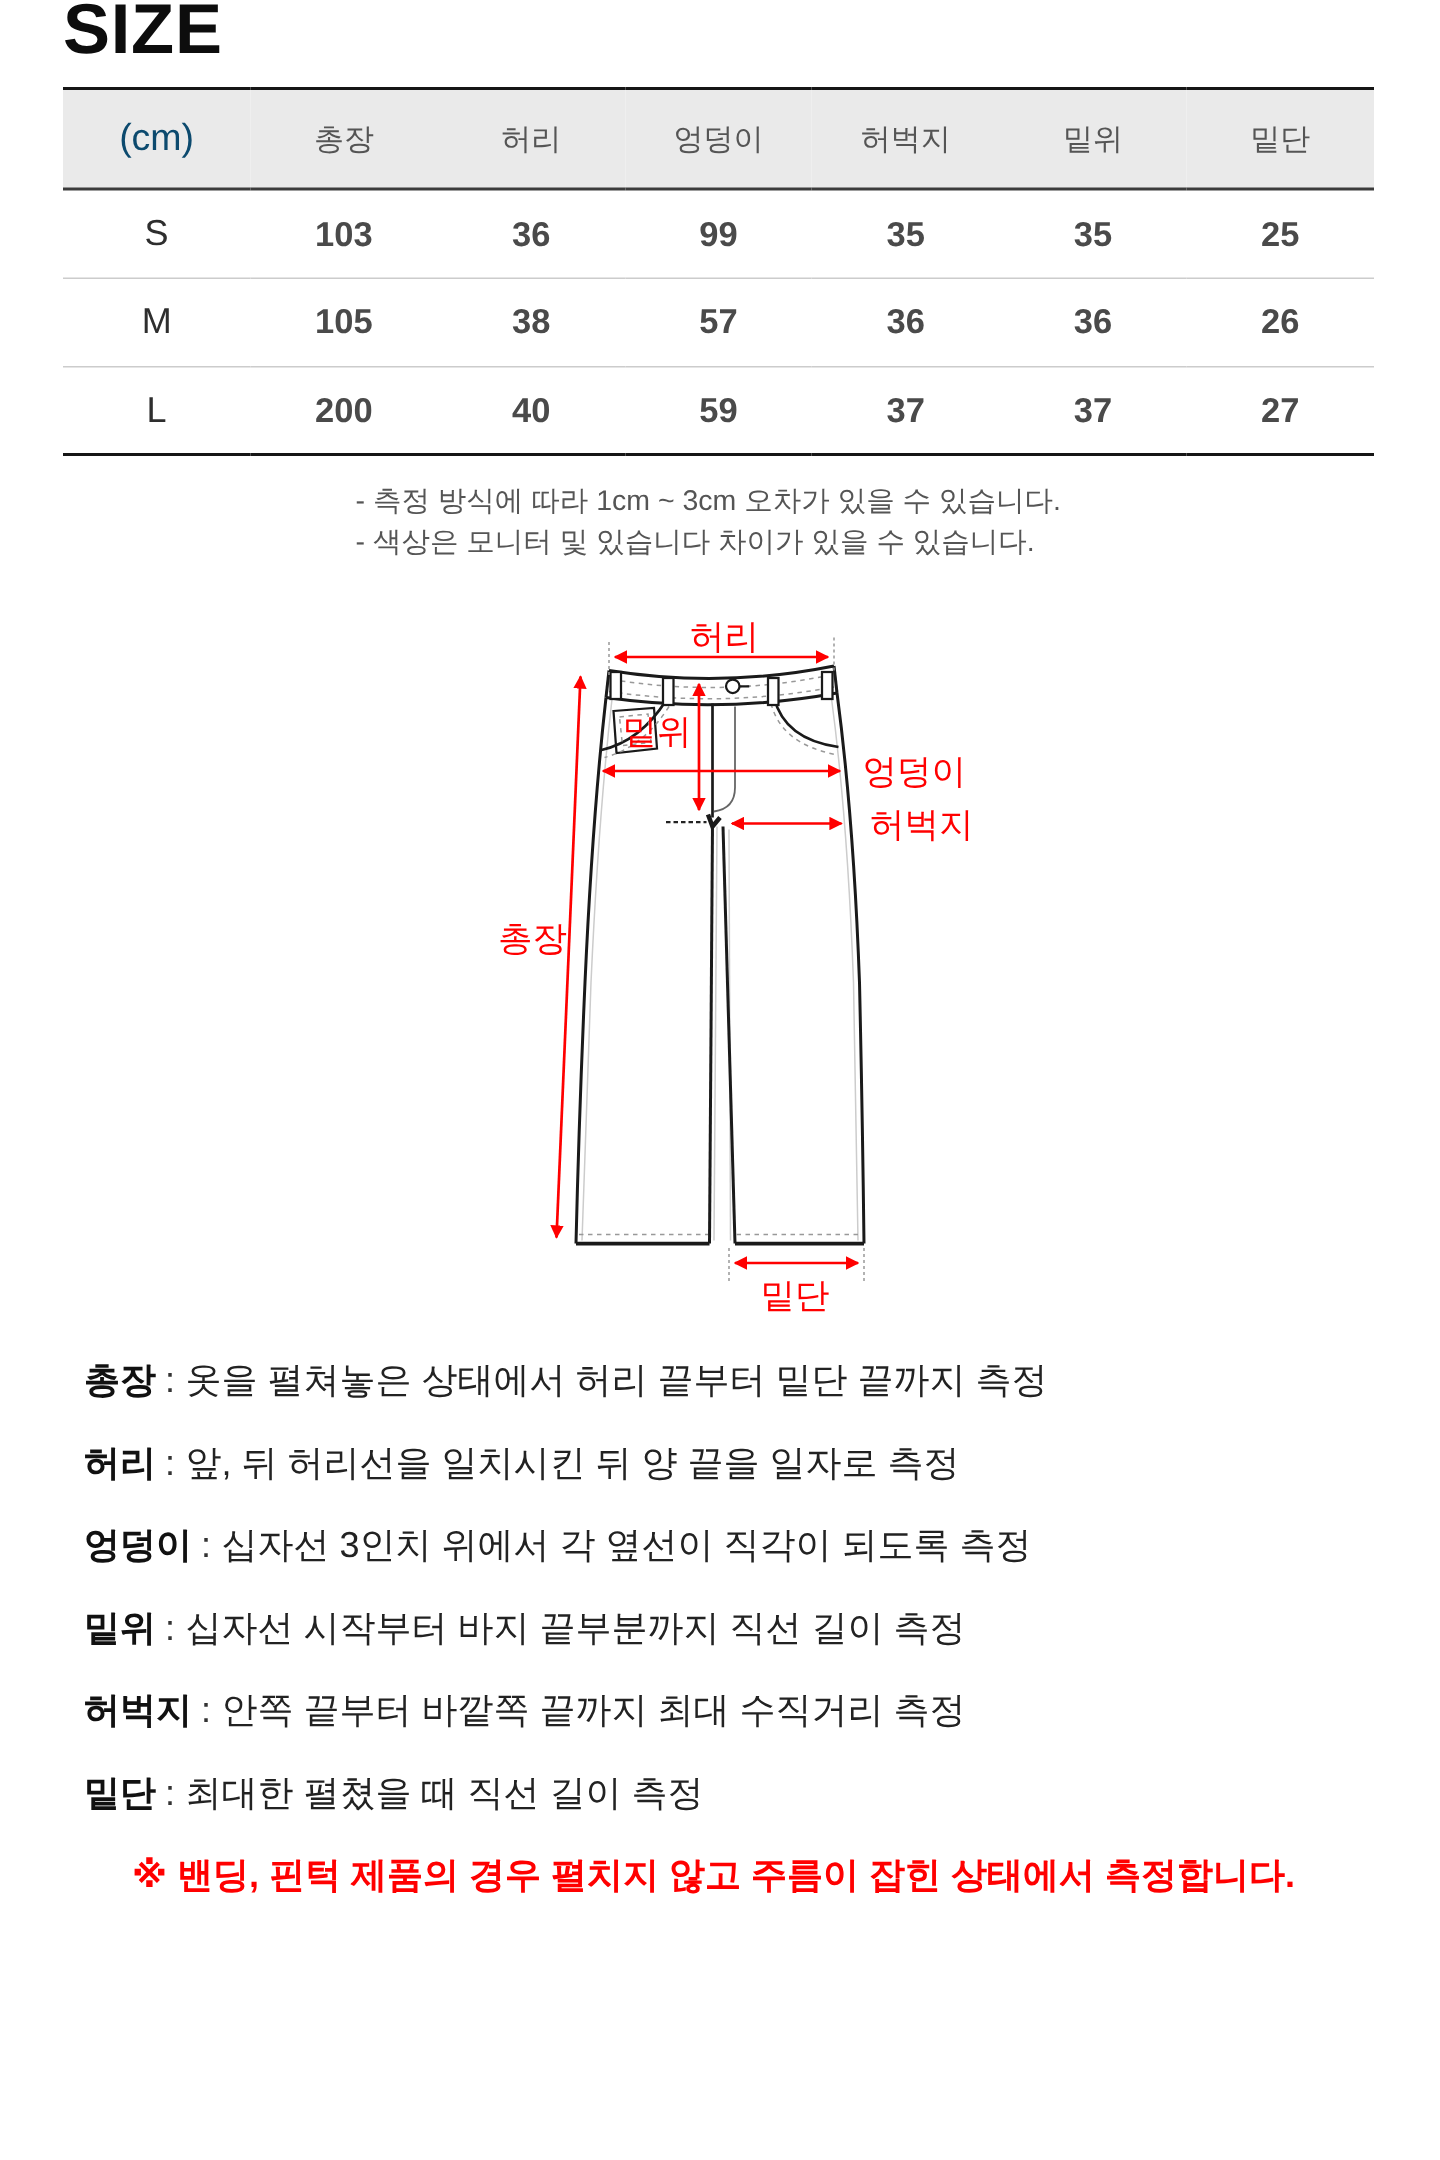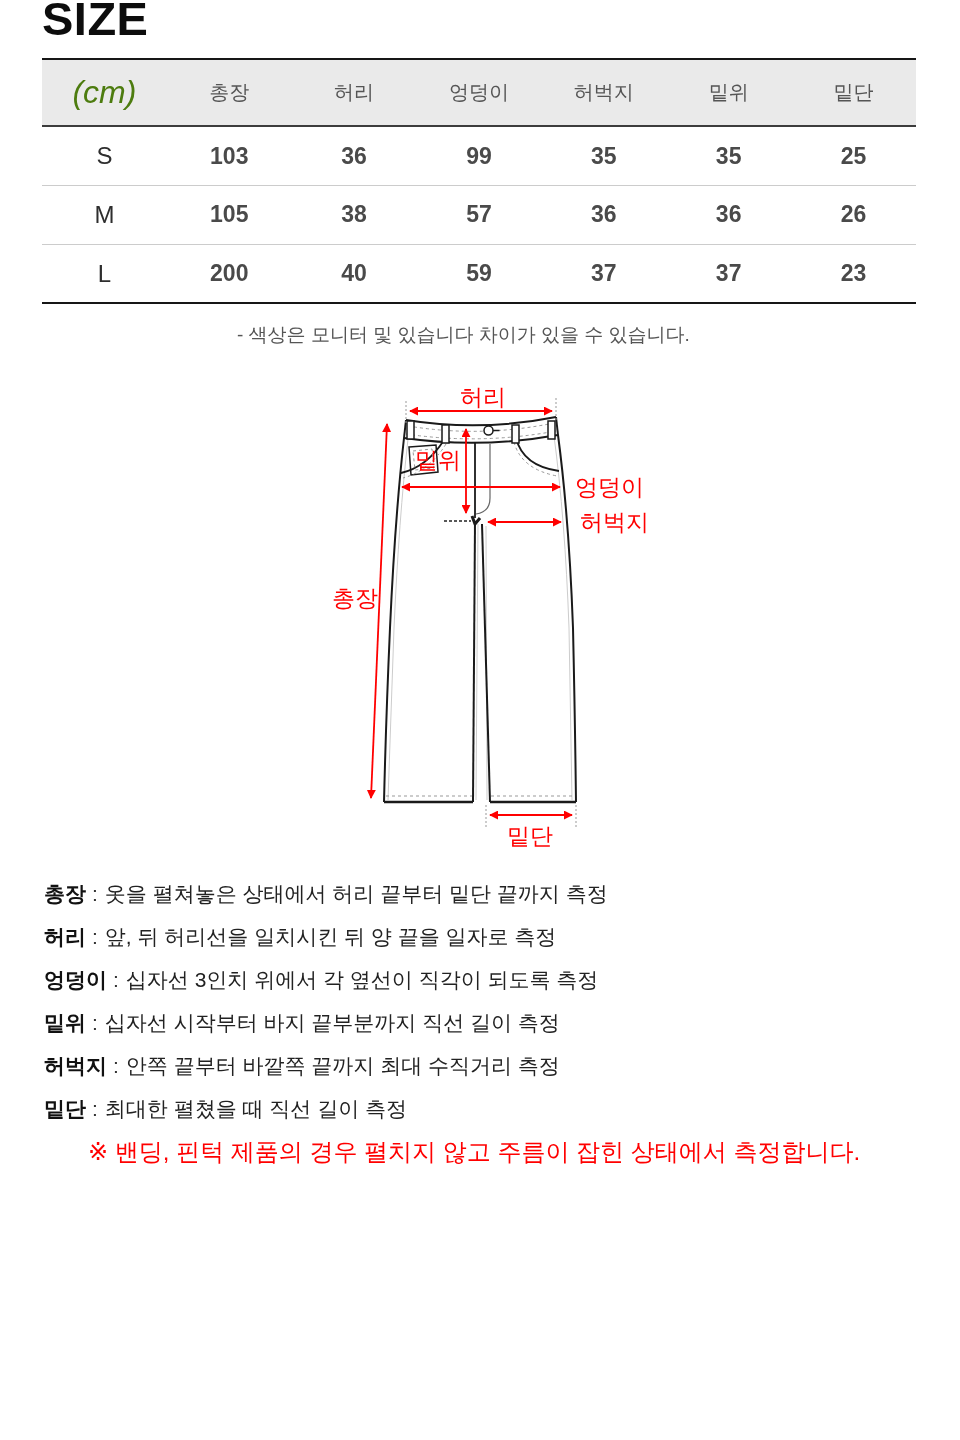--- a/index.html
+++ b/index.html
@@ -34,21 +34,21 @@
     border-bottom: 2px solid #161616;
   }
   .size-table thead th {
     background: #eaeaea;
     height: 67px;
     font-weight: 500;
     font-size: 20px;
     color: #555;
     border-bottom: 2px solid #3c3c3c;
   }
-  .size-table thead th.unit { font-size: 32px; color: #4d7c0f; font-style: italic; }
+  .size-table thead th.unit { font-size: 25px; color: #0c4a6e; }
   .size-table tbody td {
     height: 59px;
     font-size: 23px;
     font-weight: 700;
     color: #4a4a4a;
     border-bottom: 1px solid #cccccc;
   }
   .size-table tbody tr:last-child td { border-bottom: none; }
   .size-table tbody td.size-cell { font-size: 24px; font-weight: 500; color: #2e2e2e; }
 
@@ -66,32 +66,32 @@
   .diagram svg { position: absolute; left: 323px; top: 0; }
   .diagram text {
     font-family: "Liberation Sans", "DejaVu Sans", sans-serif;
     font-size: 23px;
     font-weight: 500;
   }
 
   
   .descriptions { margin: 16px 0 0 44px; }
   .desc-line {
-    margin: 0;
-    font-size: 21px;
+    margin: 12px;
+    font-size: 24px;
     line-height: 43px;
     color: #222;
   }
   .desc-term { font-weight: 700; color: #111; }
   .desc-sep { margin: 0 7px 0 6px; color: #333; font-weight: 400; }
   .warning {
     margin: 0 0 0 44px;
     font-size: 24px;
     line-height: 44px;
-    font-weight: 400;
+    font-weight: 700;
   }
 </style>
 </head>
 <body>
 
 <div class="page">
 
   <h1 class="title">SIZE</h1>
 
   <table class="size-table">
@@ -125,26 +125,27 @@
         <td>36</td>
         <td>26</td>
       </tr>
       <tr>
         <td class="size-cell">L</td>
         <td>200</td>
         <td>40</td>
         <td>59</td>
         <td>37</td>
         <td>37</td>
-        <td>23</td>
+        <td>27</td>
       </tr>
     </tbody>
   </table>
 
   <div class="notes">
+    <p>- 측정 방식에 따라 1cm ~ 3cm 오차가 있을 수 있습니다.</p>
     <p>- 색상은 모니터 및 있습니다 차이가 있을 수 있습니다.</p>
   </div>
 
   <div class="diagram">
     <svg width="330" height="478" viewBox="0 0 330 478">
       <defs>
         <marker id="arr" viewBox="0 0 10 10" refX="9" refY="5" markerWidth="9" markerHeight="9" orient="auto-start-reverse" markerUnits="userSpaceOnUse">
           <path d="M0,0 L10,5 L0,10 z" fill="#ff0000"></path>
         </marker>
       </defs>

